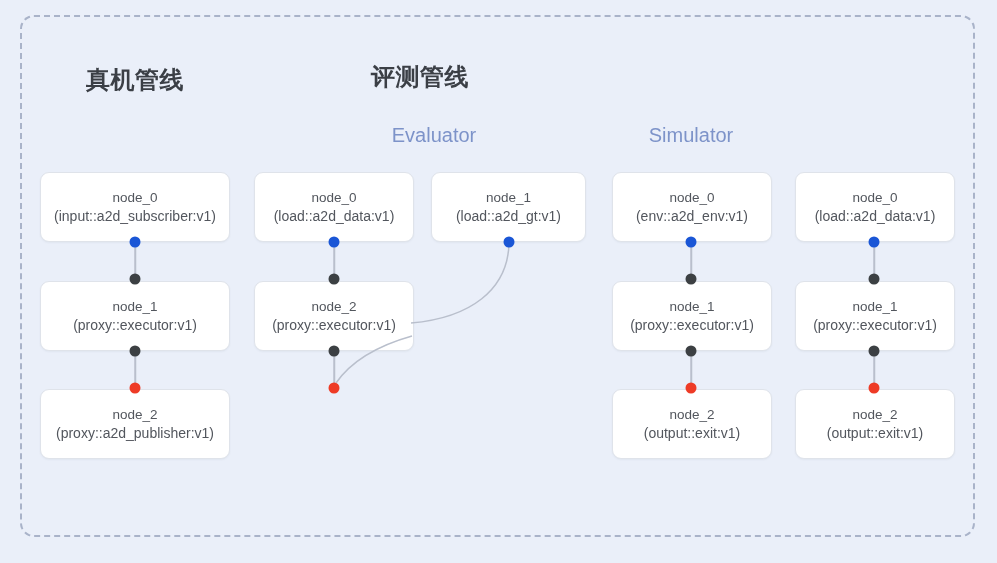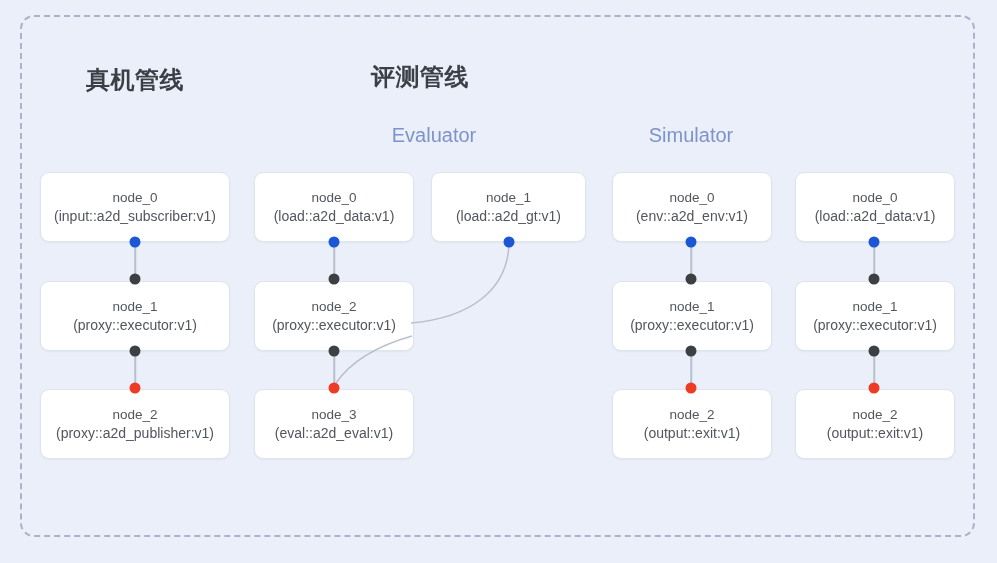--- a/index.html
+++ b/index.html
@@ -164,24 +164,20 @@
   </div>
   <div class="dot dot-blue" style="left:509px; top:242px;"></div>
 
   <div class="node" style="left:254px; top:281px; width:160px; height:70px;">
     <div class="node-id">node_2</div>
     <div class="node-type">(proxy::executor:v1)</div>
   </div>
   <div class="dot dot-black" style="left:334px; top:351px;"></div>
   <div class="dot dot-red" style="left:334px; top:388px;"></div>
 
-  <div class="node" style="left:254px; top:389px; width:160px; height:70px;">
-    <div class="node-id">node_3</div>
-    <div class="node-type">(eval::a2d_eval:v1)</div>
-  </div>
 
   <div class="node" style="left:612px; top:172px; width:160px; height:70px;">
     <div class="node-id">node_0</div>
     <div class="node-type">(env::a2d_env:v1)</div>
   </div>
   <div class="dot dot-blue" style="left:691px; top:242px;"></div>
   <div class="dot dot-black" style="left:691px; top:279px;"></div>
 
   <div class="node" style="left:612px; top:281px; width:160px; height:70px;">
     <div class="node-id">node_1</div>

